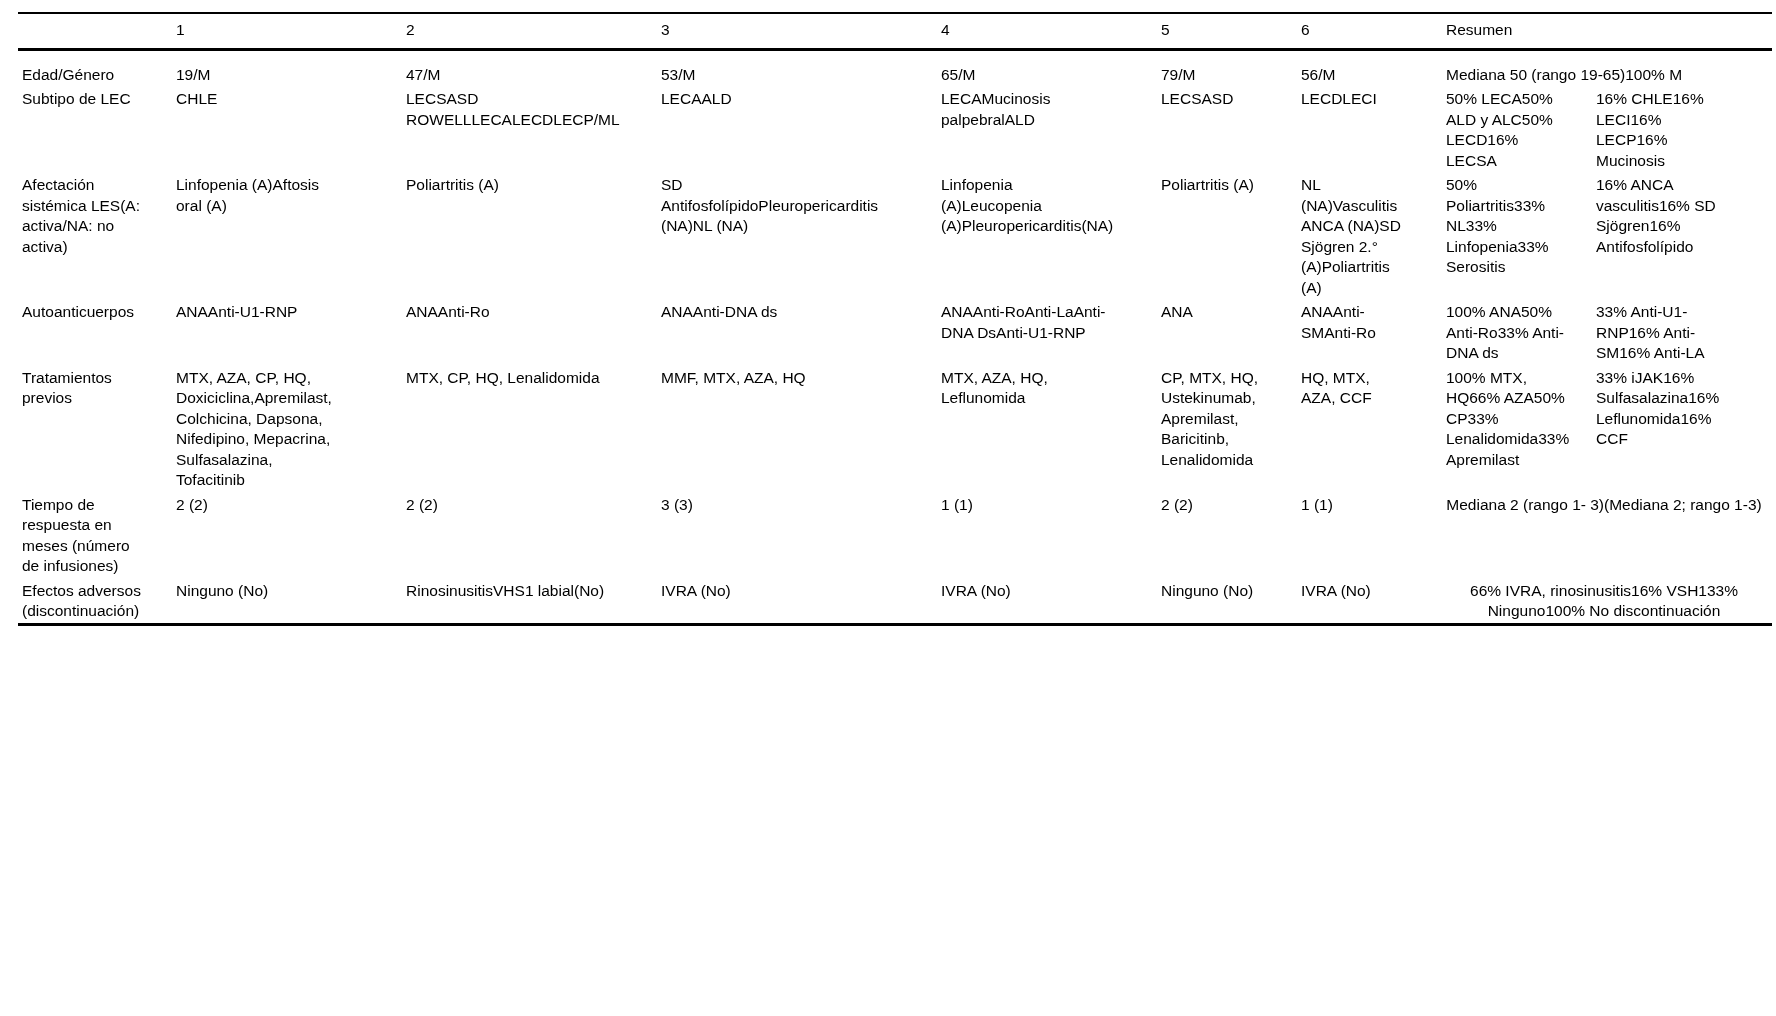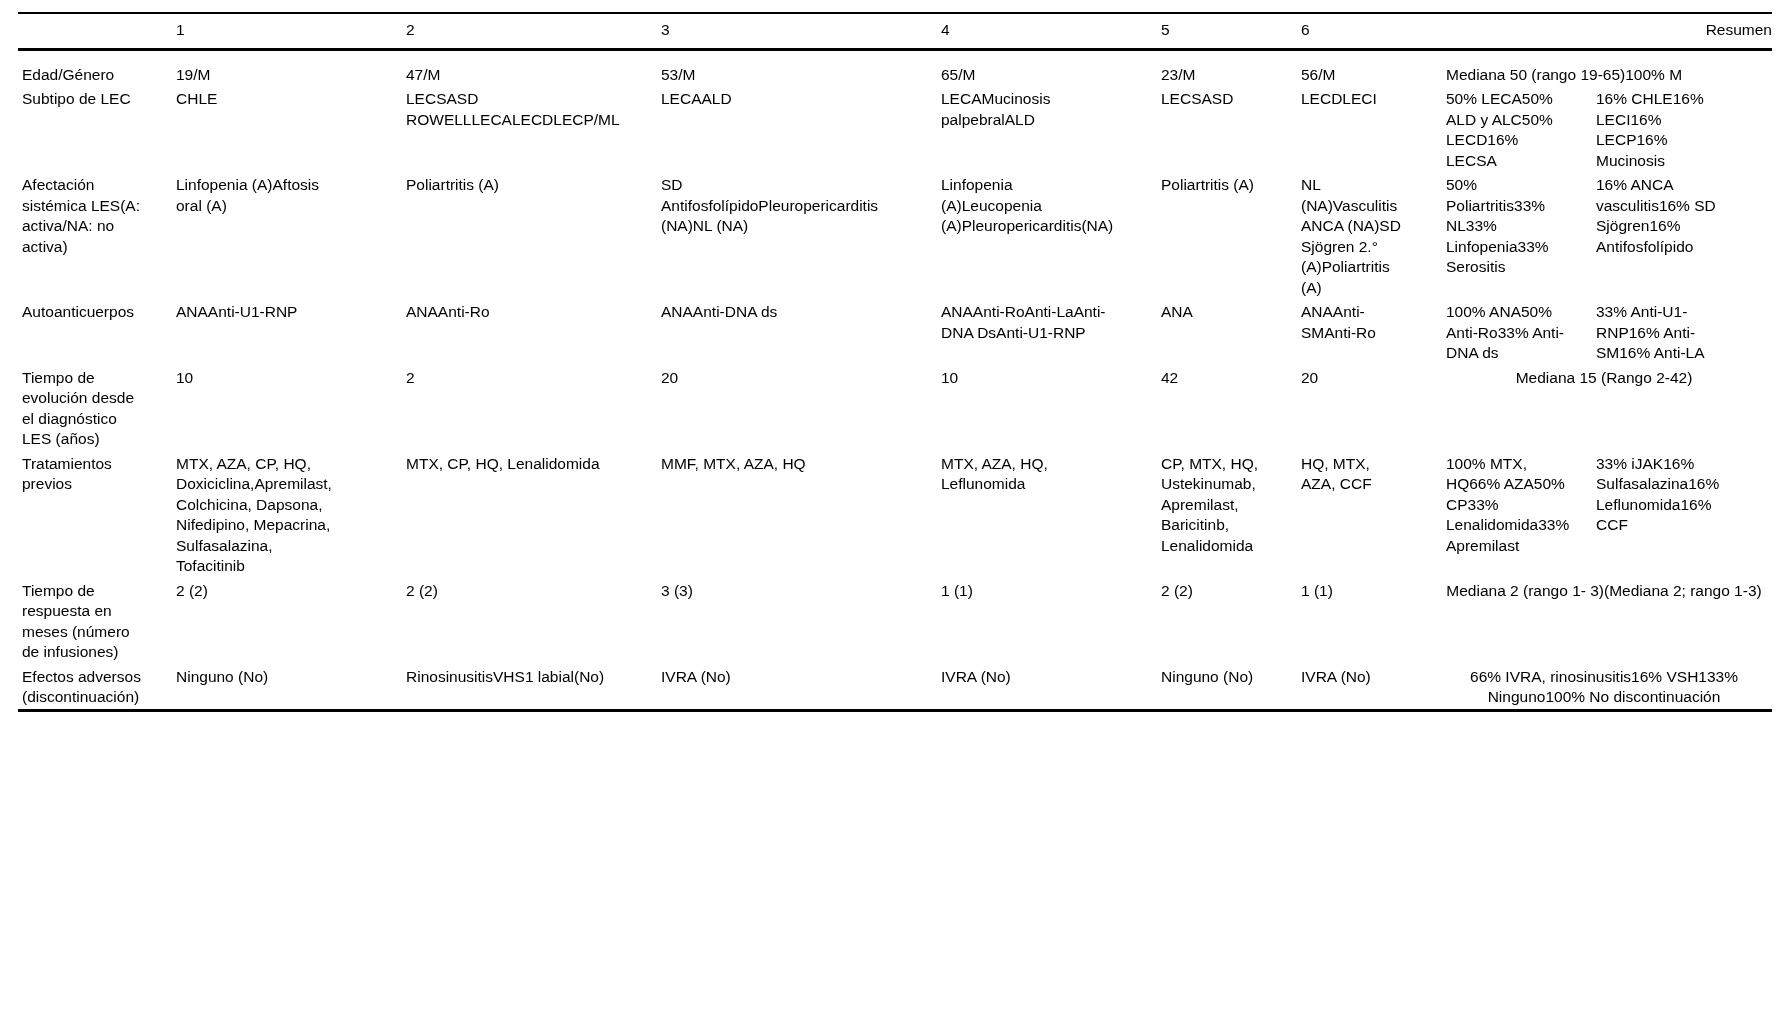--- a/index.html
+++ b/index.html
@@ -23,21 +23,21 @@
   }
   th, td {
     font-weight: normal;
     text-align: left;
     vertical-align: top;
   }
   thead th {
     border-bottom: 3px solid #000;
     padding: 6px 0 7px 0;
   }
-  thead th.resumen { text-align: right; margin-top: 37px; }
+  thead th.resumen { text-align: left; margin-top: 37px; }
   tbody th, tbody td { padding-top: 3px; padding-bottom: 1px; }
   tbody tr:first-child th, tbody tr:first-child td { padding-top: 14px; }
 
   col.w-label { width: 158px; }
   col.w-c1 { width: 230px; }
   col.w-c2 { width: 255px; }
   col.w-c3 { width: 280px; }
   col.w-c4 { width: 220px; }
   col.w-c5 { width: 140px; }
   col.w-c6 { width: 145px; }
@@ -83,21 +83,21 @@
       <th class="resumen" colspan="2">Resumen</th>
     </tr>
   </thead>
   <tbody>
       <tr>
         <th class="rl">Edad/Género</th>
         <td class="c1">19/M</td>
         <td class="c2">47/M</td>
         <td class="c3">53/M</td>
         <td class="c4">65/M</td>
-        <td class="c5">23/M</td>
+        <td class="c5">79/M</td>
         <td class="c6">56/M</td>
         <td colspan="2" class="span left">Mediana 50 (rango 19-65)100% M</td>
       </tr>
       <tr>
         <th class="rl">Subtipo de LEC</th>
         <td class="c1">CHLE</td>
         <td class="c2">LECSASD ROWELLLECALECDLECP/ML</td>
         <td class="c3">LECAALD</td>
         <td class="c4">LECAMucinosis palpebralALD</td>
         <td class="c5">LECSASD</td>
@@ -121,30 +121,20 @@
         <td class="c1">ANAAnti-U1-RNP</td>
         <td class="c2">ANAAnti-Ro</td>
         <td class="c3">ANAAnti-DNA ds</td>
         <td class="c4">ANAAnti-RoAnti-LaAnti-DNA DsAnti-U1-RNP</td>
         <td class="c5">ANA</td>
         <td class="c6">ANAAnti-SMAnti-Ro</td>
         <td class="r1">100% ANA50% Anti-Ro33% Anti-DNA ds</td>
         <td class="r2">33% Anti-U1-RNP16% Anti-SM16% Anti-LA</td>
       </tr>
       <tr>
-        <th class="rl">Tiempo de evolución desde el diagnóstico LES (años)</th>
-        <td class="c1">10</td>
-        <td class="c2">2</td>
-        <td class="c3">20</td>
-        <td class="c4">10</td>
-        <td class="c5">42</td>
-        <td class="c6">20</td>
-        <td colspan="2" class="span">Mediana 15 (Rango 2-42)</td>
-      </tr>
-      <tr>
         <th class="rl">Tratamientos previos</th>
         <td class="c1">MTX, AZA, CP, HQ, Doxiciclina,Apremilast, Colchicina, Dapsona, Nifedipino, Mepacrina, Sulfasalazina, Tofacitinib</td>
         <td class="c2">MTX, CP, HQ, Lenalidomida</td>
         <td class="c3">MMF, MTX, AZA, HQ</td>
         <td class="c4">MTX, AZA, HQ, Leflunomida</td>
         <td class="c5">CP, MTX, HQ, Ustekinumab, Apremilast, Baricitinb, Lenalidomida</td>
         <td class="c6">HQ, MTX, AZA, CCF</td>
         <td class="r1">100% MTX, HQ66% AZA50% CP33% Lenalidomida33% Apremilast</td>
         <td class="r2">33% iJAK16% Sulfasalazina16% Leflunomida16% CCF</td>
       </tr>

